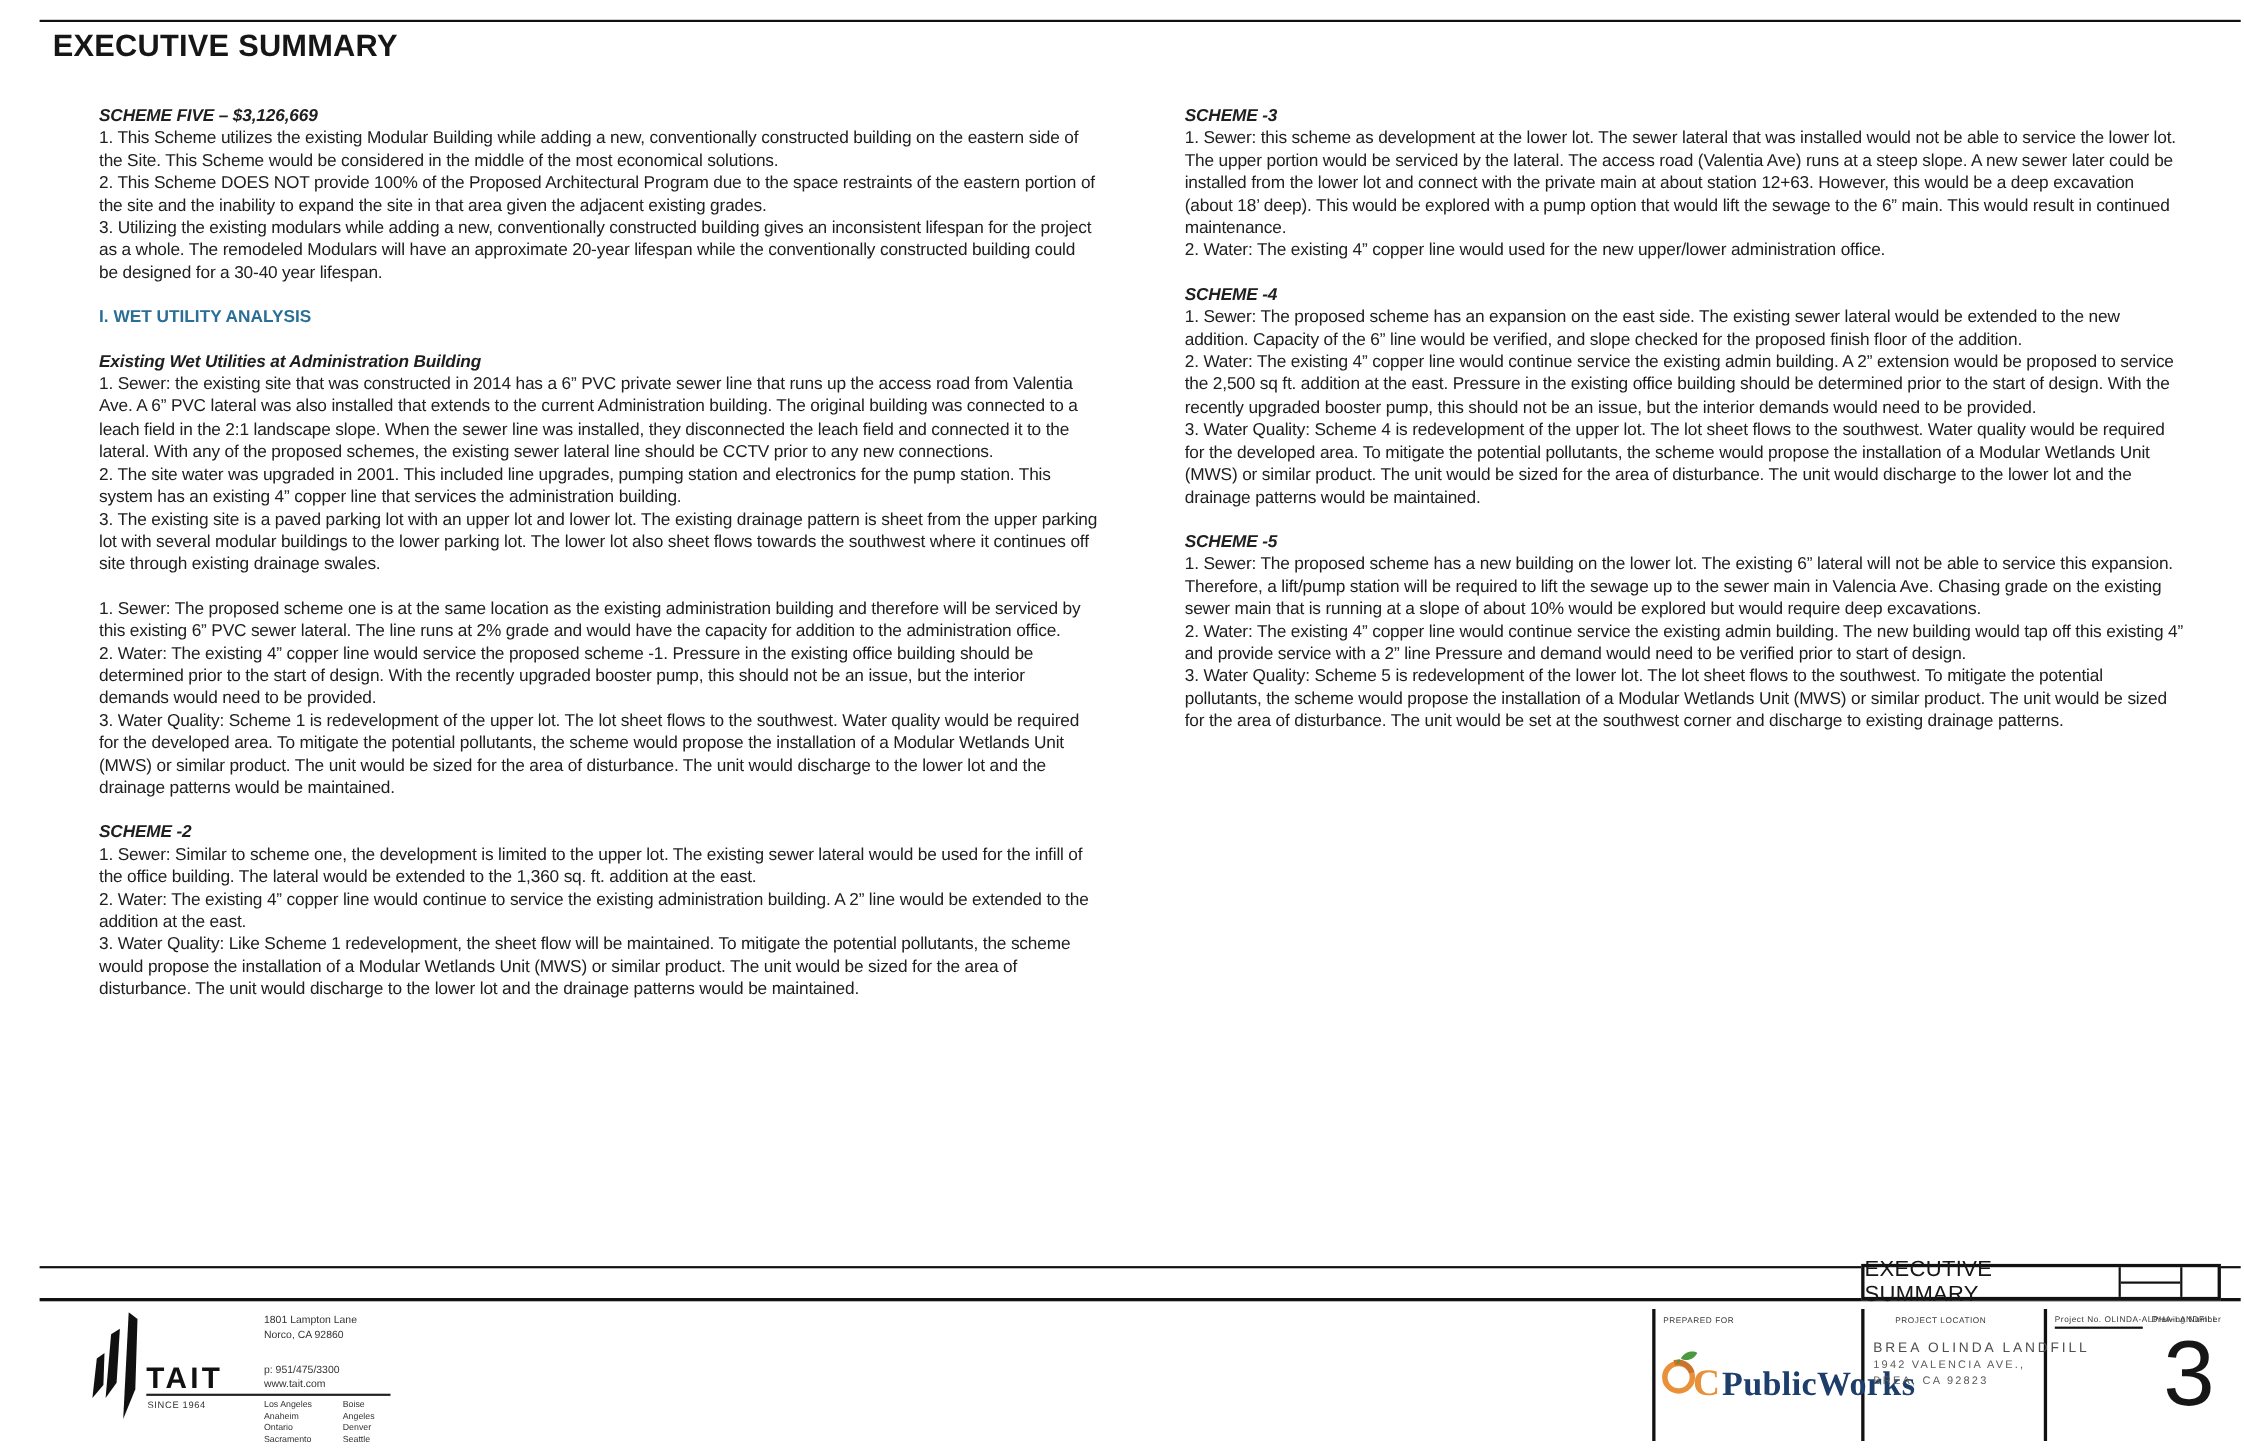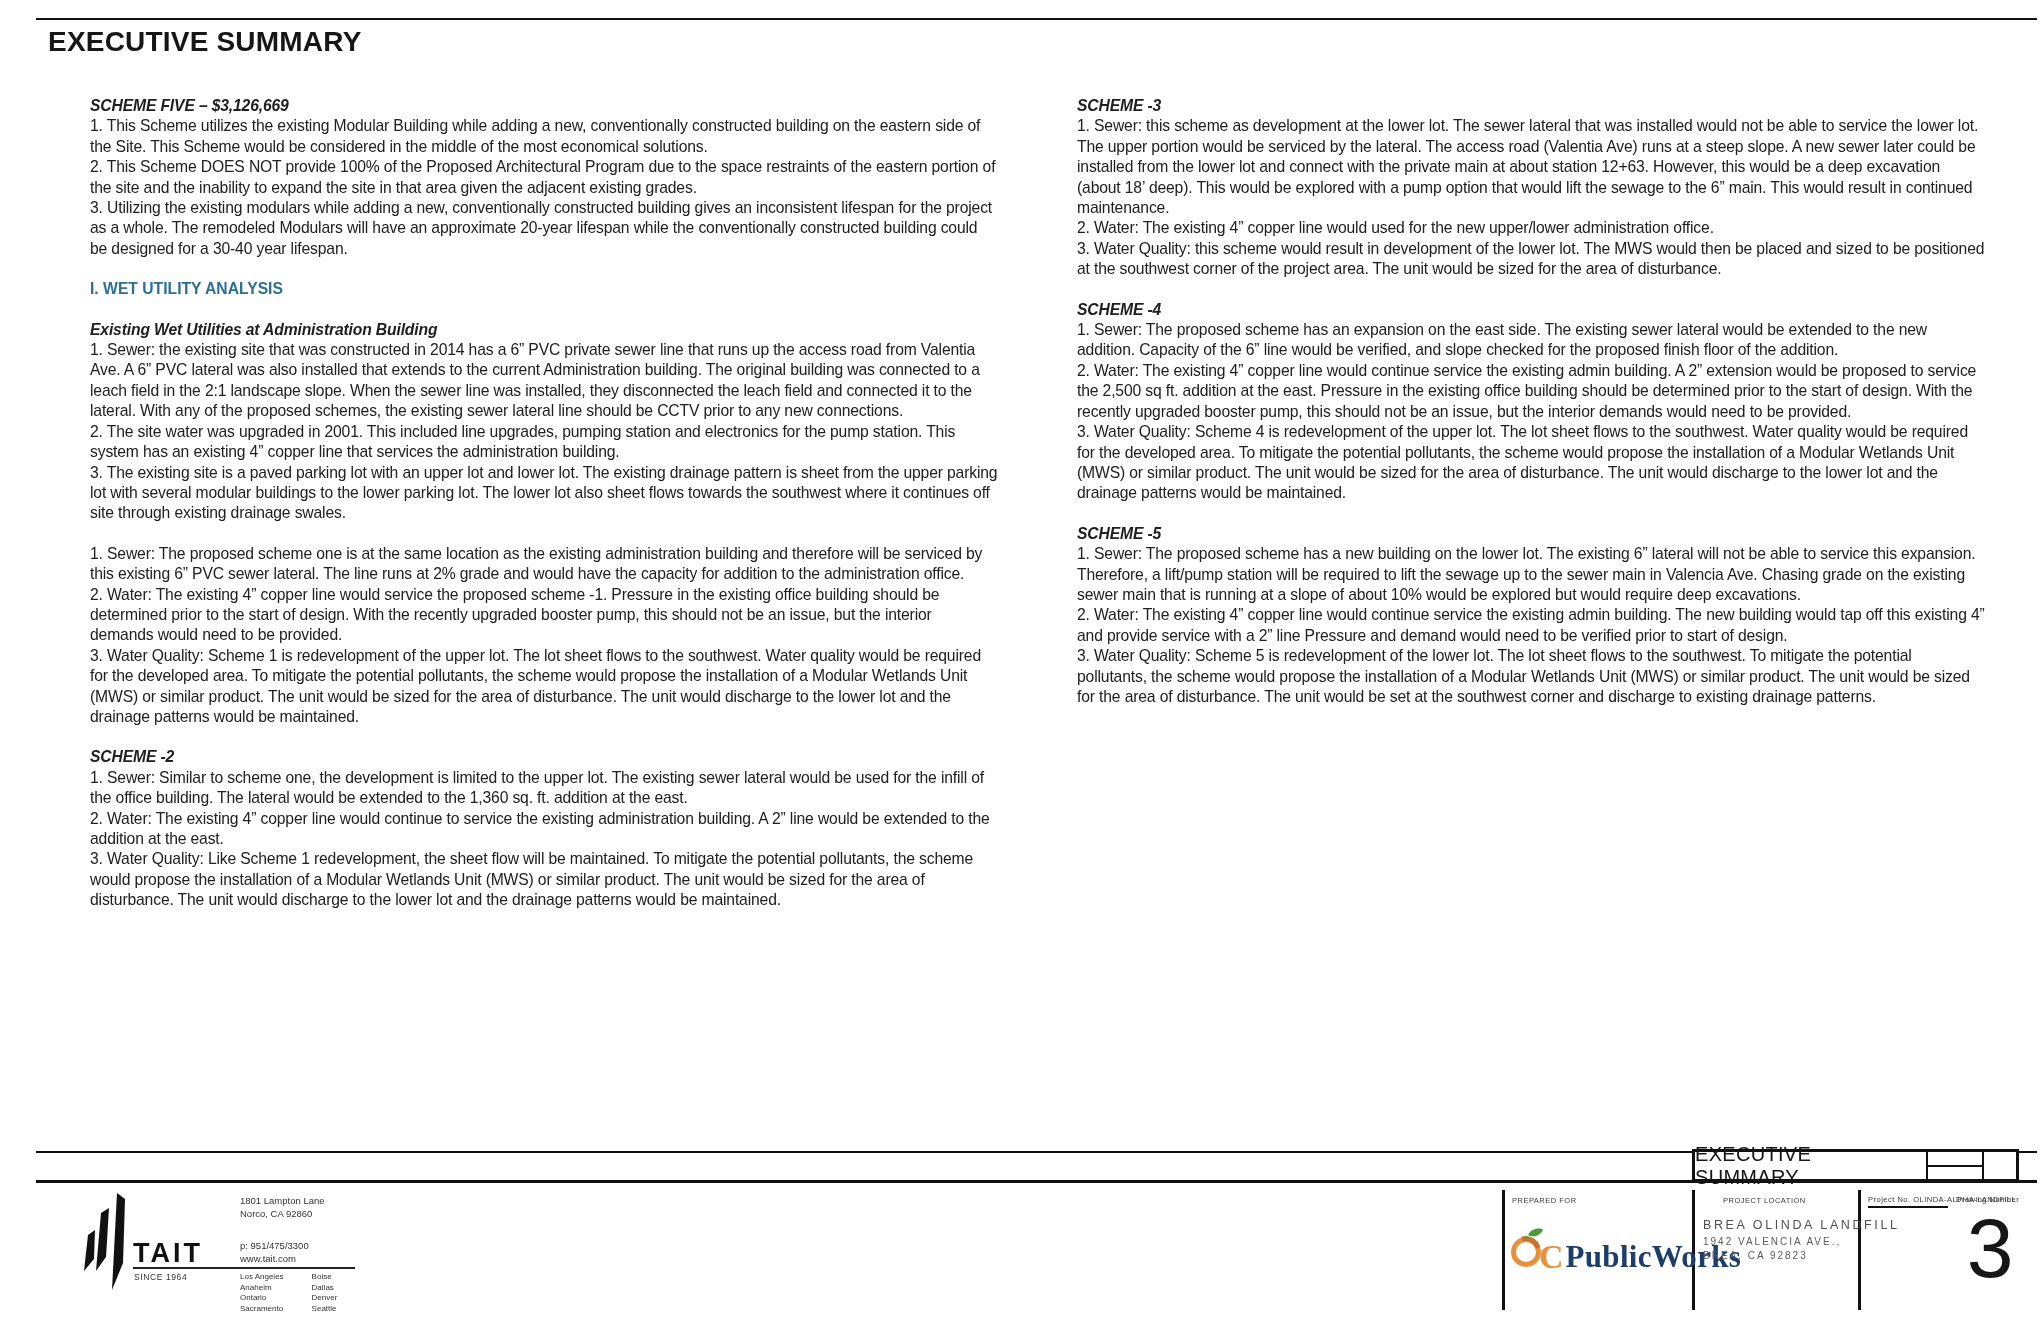--- a/index.html
+++ b/index.html
@@ -104,21 +104,20 @@
       <p>2. Water:  The existing 4” copper line would continue to service the existing administration building.  A 2” line would be extended to the addition at the east.</p>
       <p>3. Water Quality: Like Scheme 1 redevelopment, the sheet flow will be maintained.  To mitigate the potential pollutants, the scheme would propose the installation of a Modular Wetlands Unit (MWS) or similar product.  The unit would be sized for the area of disturbance.  The unit would discharge to the lower lot and the drainage patterns would be maintained.</p>
     </div>
   </div>
 
   <div class="col col-right">
     <div class="sec">
       <p class="sec-heading">SCHEME -3</p>
       <p>1. Sewer:  this scheme as development at the lower lot.  The sewer lateral that was installed would not be able to service the lower lot.  The upper portion would be serviced by the lateral.  The access road (Valentia Ave) runs at a steep slope.  A new sewer later could be installed from the lower lot and connect with the private main at about station 12+63.  However, this would be a deep excavation (about 18’ deep).  This would be explored with a pump option that would lift the sewage to the 6” main.  This would result in continued maintenance.</p>
       <p>2. Water:  The existing 4” copper line would used for the new upper/lower administration office.</p>
-      <p>3. Water Quality: this scheme would result in development of  the lower lot.  The MWS would then be placed and sized to be positioned at the southwest corner of the project area.  The unit would be sized for the area of disturbance.</p>
     </div>
 
     <div class="sec">
       <p class="sec-heading">SCHEME -4</p>
       <p>1. Sewer:  The proposed scheme has an expansion on the east side.  The existing sewer lateral would be extended to the new addition.  Capacity of the 6” line would be verified, and slope checked for the proposed finish floor of the addition.</p>
       <p>2. Water:  The existing 4” copper line would continue service the existing admin building.  A 2” extension would be proposed to service the 2,500 sq ft. addition at the east.  Pressure in the existing office building should be determined prior to the start of design.  With the recently upgraded booster pump, this should not be an issue, but the interior demands would need to be provided.</p>
       <p>3. Water Quality: Scheme 4 is redevelopment of the upper lot.  The lot sheet flows to the southwest.  Water quality would be required for the developed area.  To mitigate the potential pollutants, the scheme would propose the installation of a Modular Wetlands Unit (MWS) or similar product.  The unit would be sized for the area of disturbance.  The unit would discharge to the lower lot and the drainage patterns would be maintained.</p>
     </div>
 
     <div class="sec">
@@ -162,21 +161,21 @@
   </div>
   <div class="tait-offices">
     <div>
       <p>Los Angeles</p>
       <p>Anaheim</p>
       <p>Ontario</p>
       <p>Sacramento</p>
     </div>
     <div>
       <p>Boise</p>
-      <p>Dallas</p>
+      <p>Angeles</p>
       <p>Denver</p>
       <p>Seattle</p>
     </div>
   </div>
 
   <div class="vdiv d1"></div>
   <div class="vdiv d2"></div>
   <div class="vdiv d3"></div>
 
   <div class="tiny-label lbl-prepared">PREPARED FOR</div>

